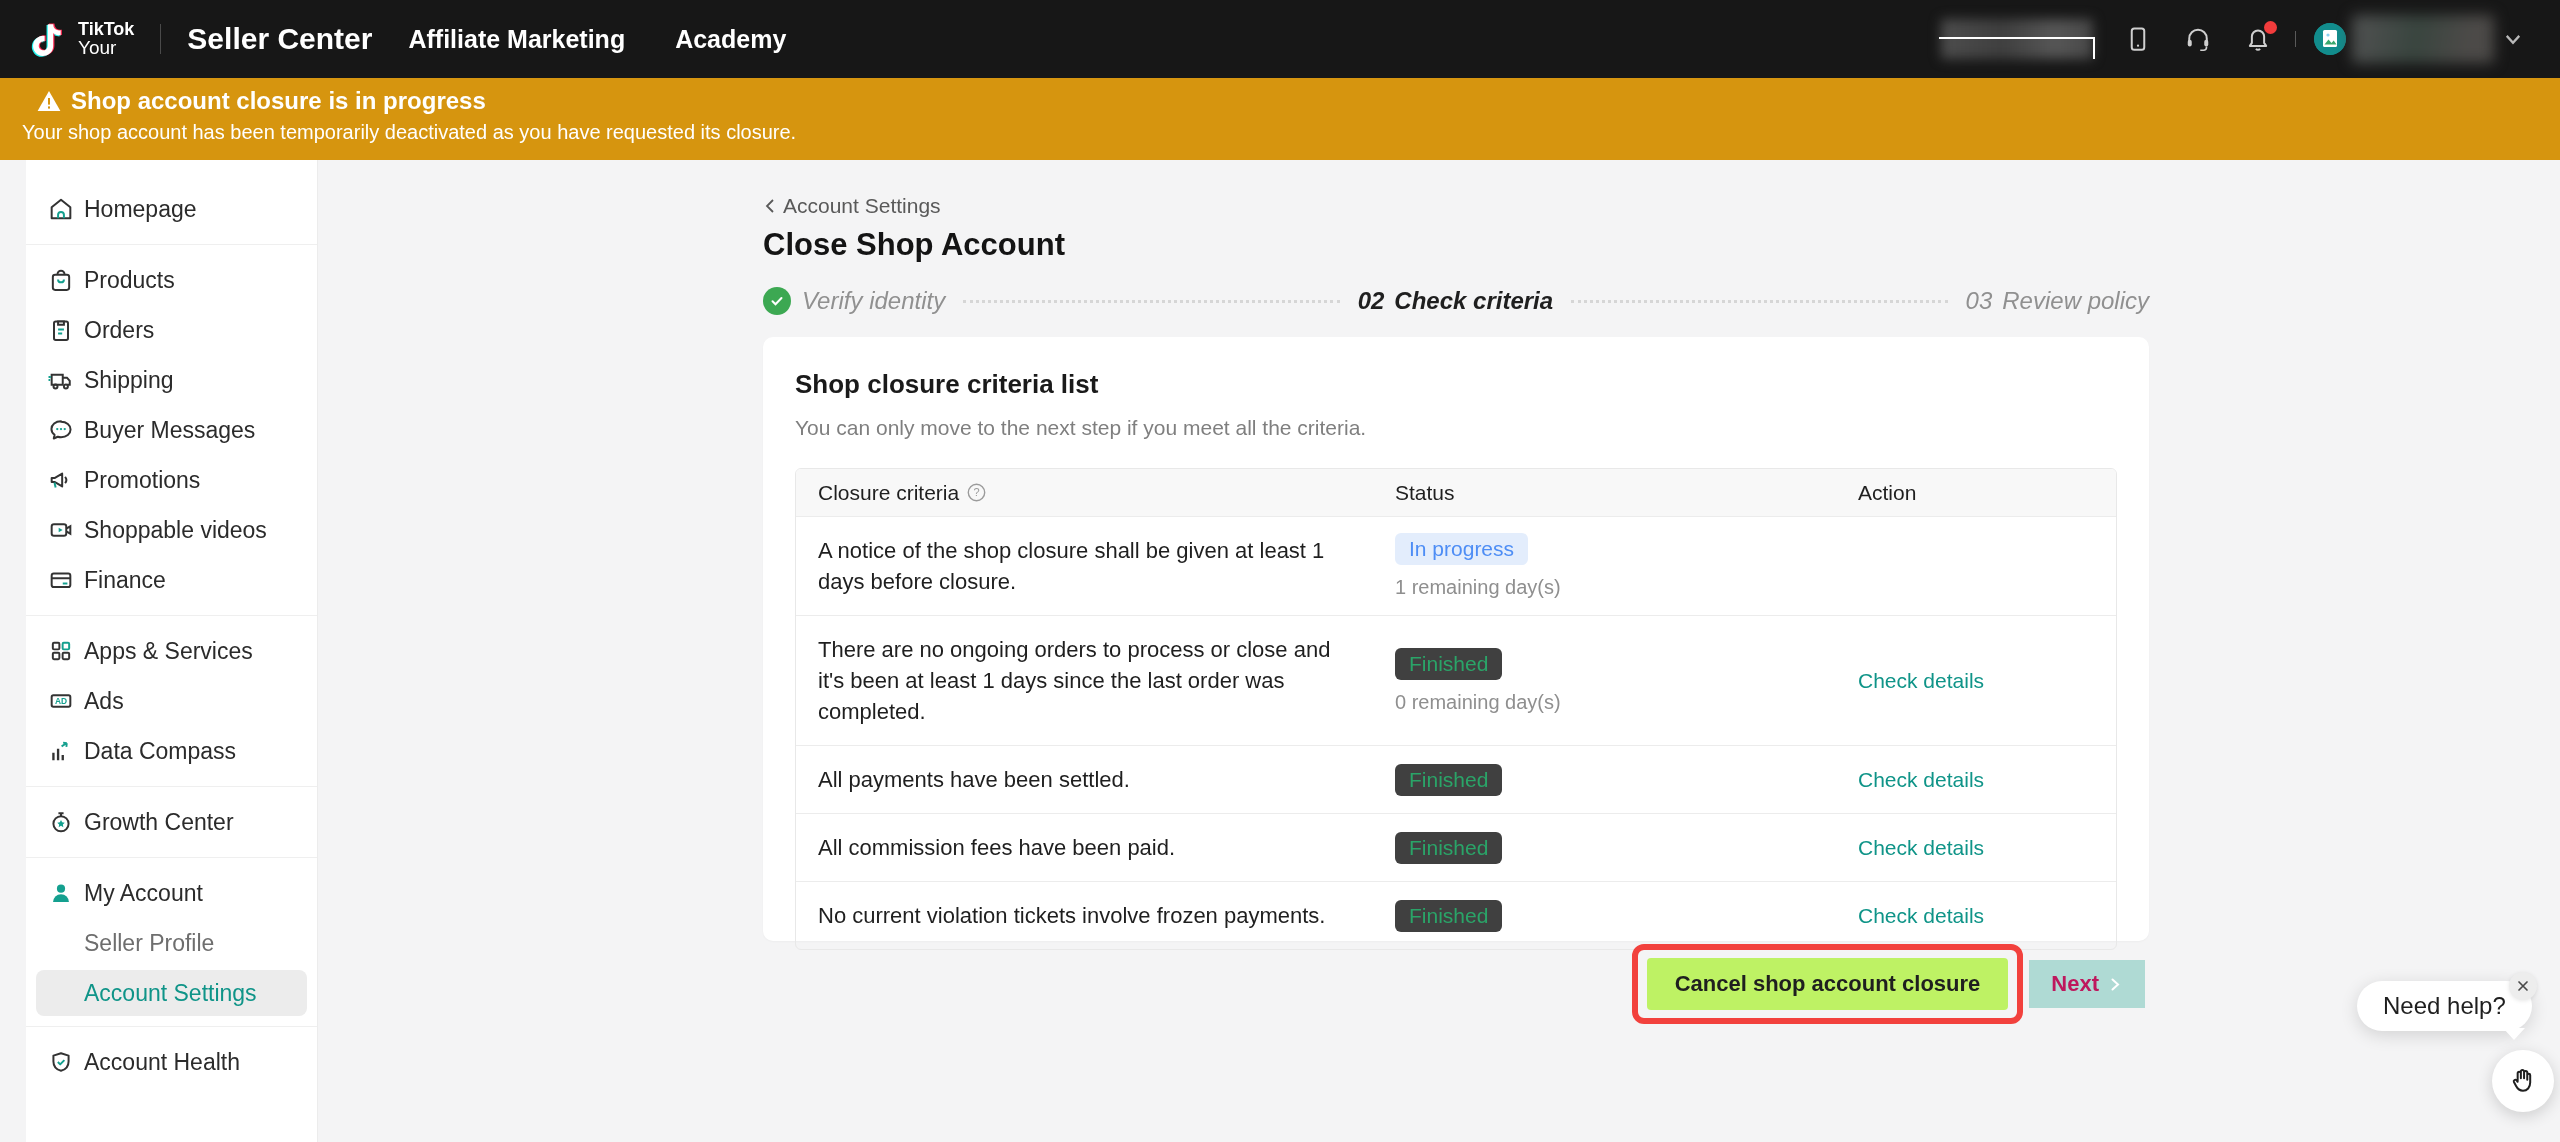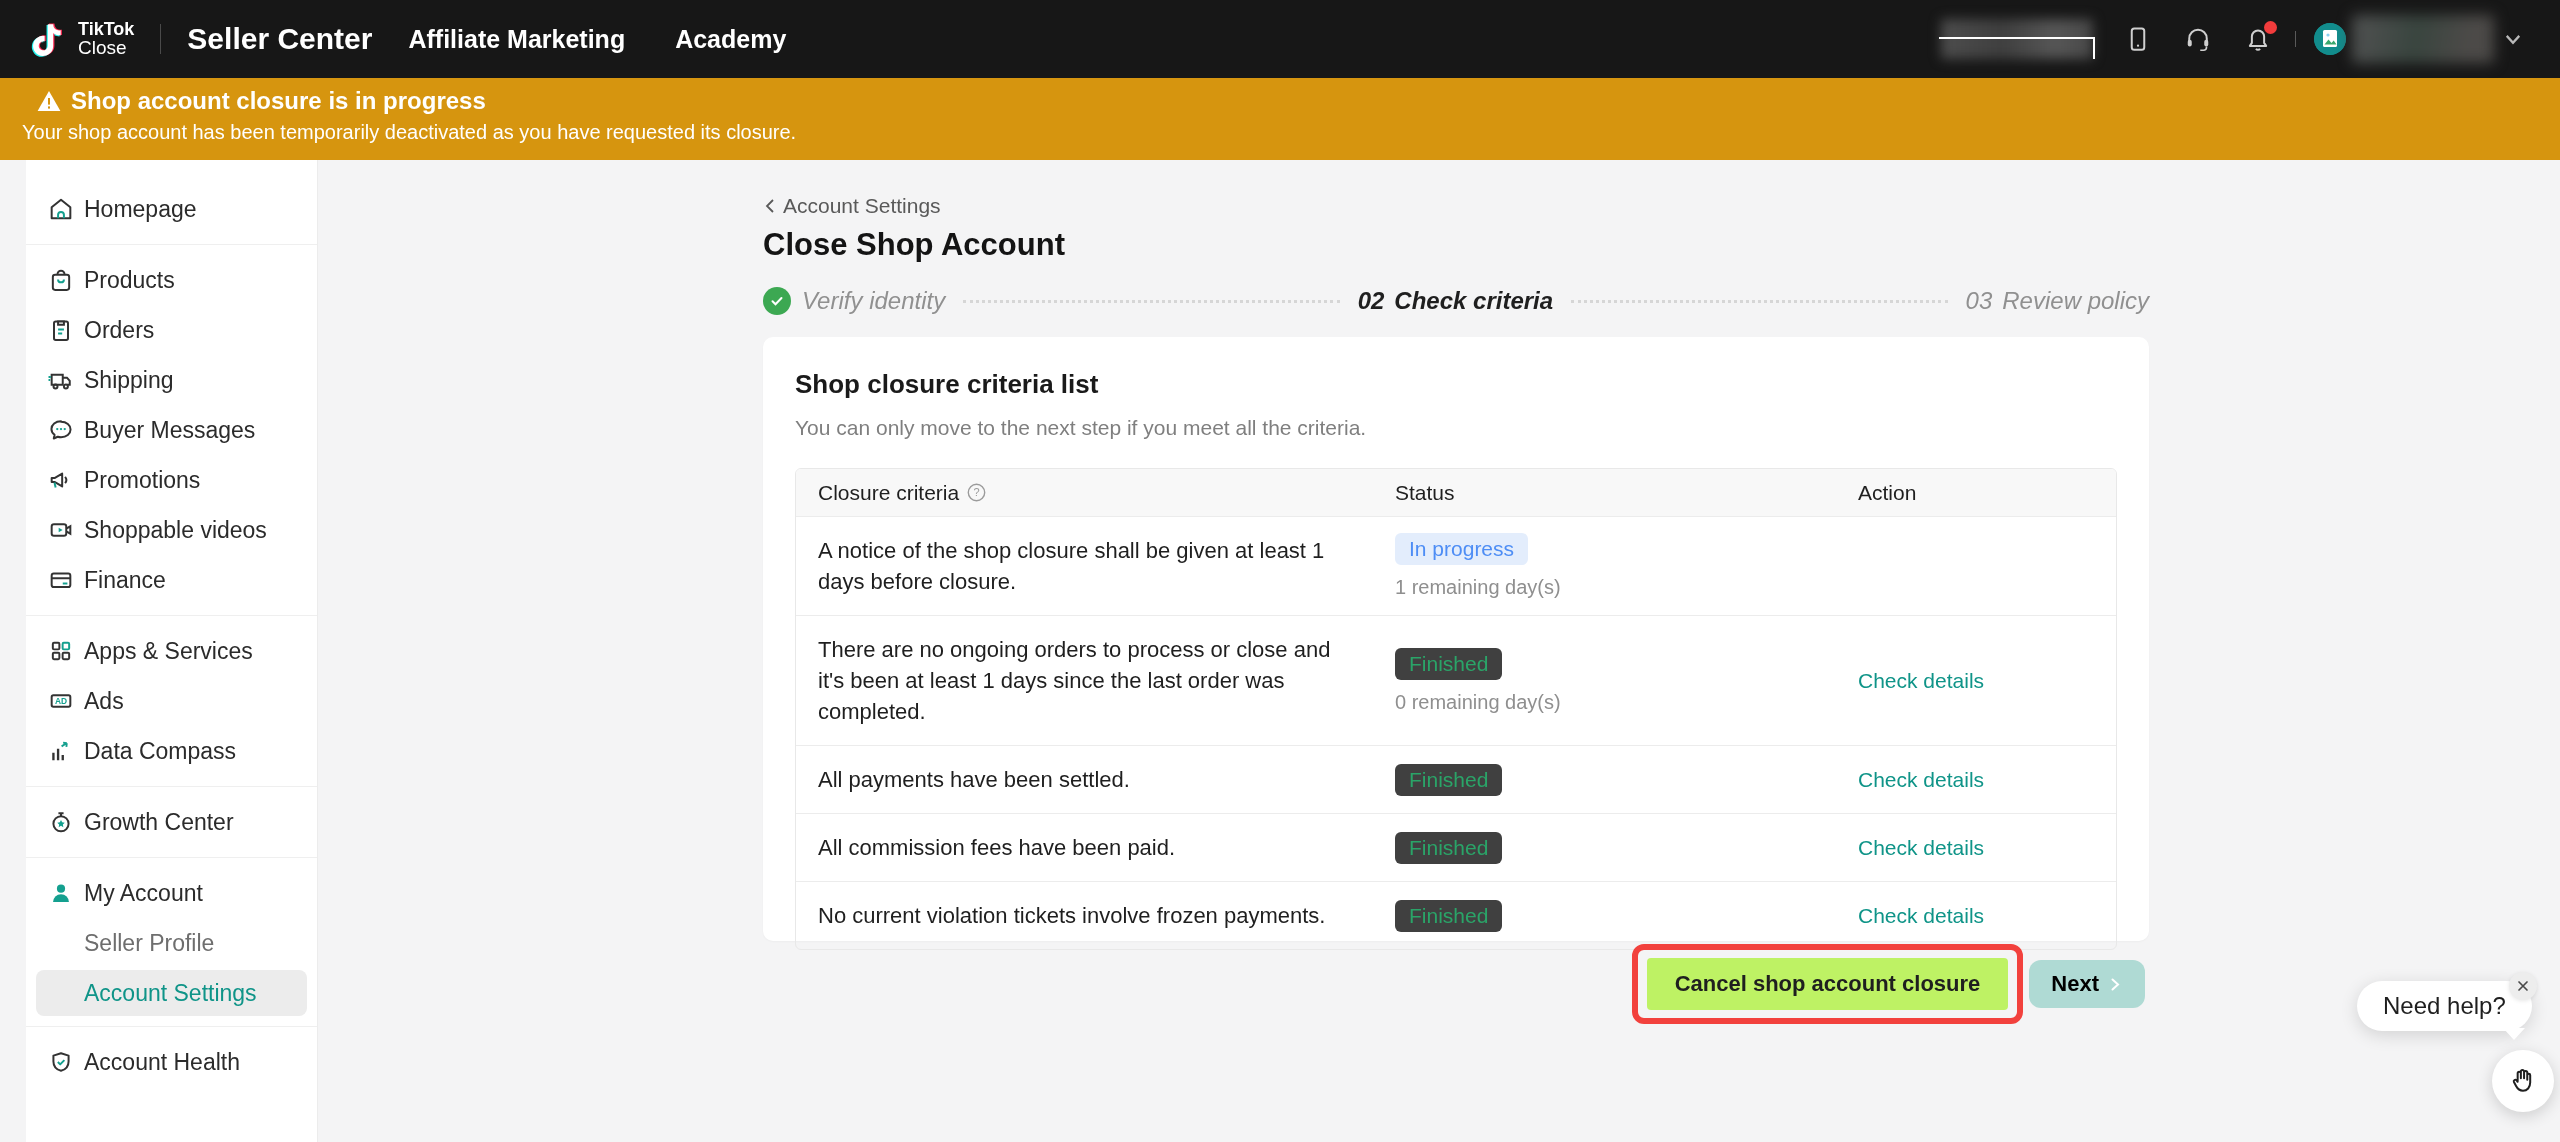--- a/index.html
+++ b/index.html
@@ -77,21 +77,21 @@
   .badge.finished { background:#404040; color:#2AA468; }
   .note { font-size:20px; color:#8F8F8F; margin-top:11px; }
   .note:empty { display:none; }
   .c3 a { font-size:21px; color:#0F9488; text-decoration:none; cursor:pointer; }
   .row-tall { min-height:98px; }
   .row-short { min-height:62px; }
 
   .footer-row { margin-top:3px; display:flex; justify-content:flex-end; align-items:center; gap:6px; padding-right:4px; }
   .annotation-ring { border:6px solid #F2413D; border-radius:12px; padding:8px 9px; }
   .btn-cancel { height:52px; padding:0 28px; background:#bef264; border:none; border-radius:4px; font-size:22px; font-weight:700; color:#1f1f1f; font-family:inherit; cursor:pointer; }
-  .btn-next { height:48px; padding:0 22px; background:#AFDAD4; border:none; border-radius:12px; font-size:22px; font-weight:700; color:#000000; font-family:inherit; display:flex; align-items:center; gap:9px; cursor:not-allowed; }
+  .btn-next { height:48px; padding:0 22px; background:#AFDAD4; border:none; border-radius:0; font-size:22px; font-weight:700; color:#be185d; font-family:inherit; display:flex; align-items:center; gap:9px; cursor:not-allowed; }
   .btn-next svg { width:15px; height:15px; }
 
   
   .help-bubble { position:absolute; left:2039px; top:821px; height:50px; background:#fff; border-radius:25px; display:flex; align-items:center; padding:0 26px; font-size:24px; color:#1f1f1f; box-shadow:0 4px 18px rgba(0,0,0,0.14); cursor:pointer; }
   .help-bubble::after { content:""; position:absolute; bottom:-9px; left:146px; width:0; height:0; border-left:11px solid transparent; border-right:11px solid transparent; border-top:12px solid #fff; }
   .help-close { position:absolute; top:-9px; right:-5px; width:28px; height:28px; border-radius:50%; background:#ededed; display:flex; align-items:center; justify-content:center; cursor:pointer; box-shadow:0 1px 4px rgba(0,0,0,0.10); }
   .help-close svg { width:14px; height:14px; }
   .help-fab { position:absolute; left:2174px; top:890px; width:62px; height:62px; border-radius:50%; background:#fff; box-shadow:0 4px 16px rgba(0,0,0,0.16); display:flex; align-items:center; justify-content:center; cursor:pointer; }
   .help-fab svg { width:32px; height:32px; }
 </style>
@@ -100,21 +100,21 @@
 
 <header class="topnav">
   <div class="brand">
     <svg class="brand-logo" viewBox="0 0 24 24">
       <path d="M16.6 6.32A4.28 4.28 0 0 1 15.54 3.5h-3.09v12.4a2.59 2.59 0 1 1-1.84-2.48v-3.17a5.76 5.76 0 1 0 4.93 5.7V8.7a7.35 7.35 0 0 0 4.29 1.37V6.99a4.28 4.28 0 0 1-3.23-.67z" fill="#25F4EE" transform="translate(-0.7,0.5)"></path>
       <path d="M16.6 6.32A4.28 4.28 0 0 1 15.54 3.5h-3.09v12.4a2.59 2.59 0 1 1-1.84-2.48v-3.17a5.76 5.76 0 1 0 4.93 5.7V8.7a7.35 7.35 0 0 0 4.29 1.37V6.99a4.28 4.28 0 0 1-3.23-.67z" fill="#FE2C55" transform="translate(0.7,-0.3)"></path>
       <path d="M16.6 6.32A4.28 4.28 0 0 1 15.54 3.5h-3.09v12.4a2.59 2.59 0 1 1-1.84-2.48v-3.17a5.76 5.76 0 1 0 4.93 5.7V8.7a7.35 7.35 0 0 0 4.29 1.37V6.99a4.28 4.28 0 0 1-3.23-.67z" fill="#ffffff"></path>
     </svg>
     <div class="brand-text">
       <div class="brand-l1">TikTok</div>
-      <div class="brand-l2">Close</div>
+      <div class="brand-l2">Your</div>
     </div>
   </div>
   <div class="nav-divider"></div>
   <div class="nav-link primary">Seller Center</div>
   <div class="nav-link secondary">Affiliate Marketing</div>
   <div class="nav-link tertiary">Academy</div>
 
   <div class="topnav-right">
     <div style="position:relative;">
       <div class="redact1"></div>

